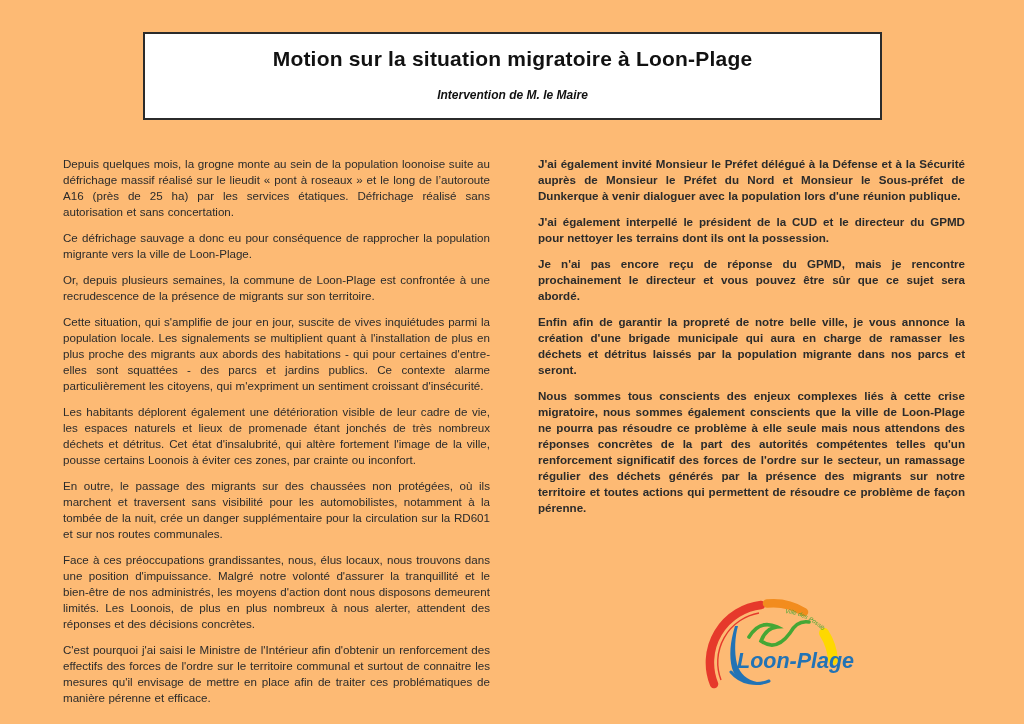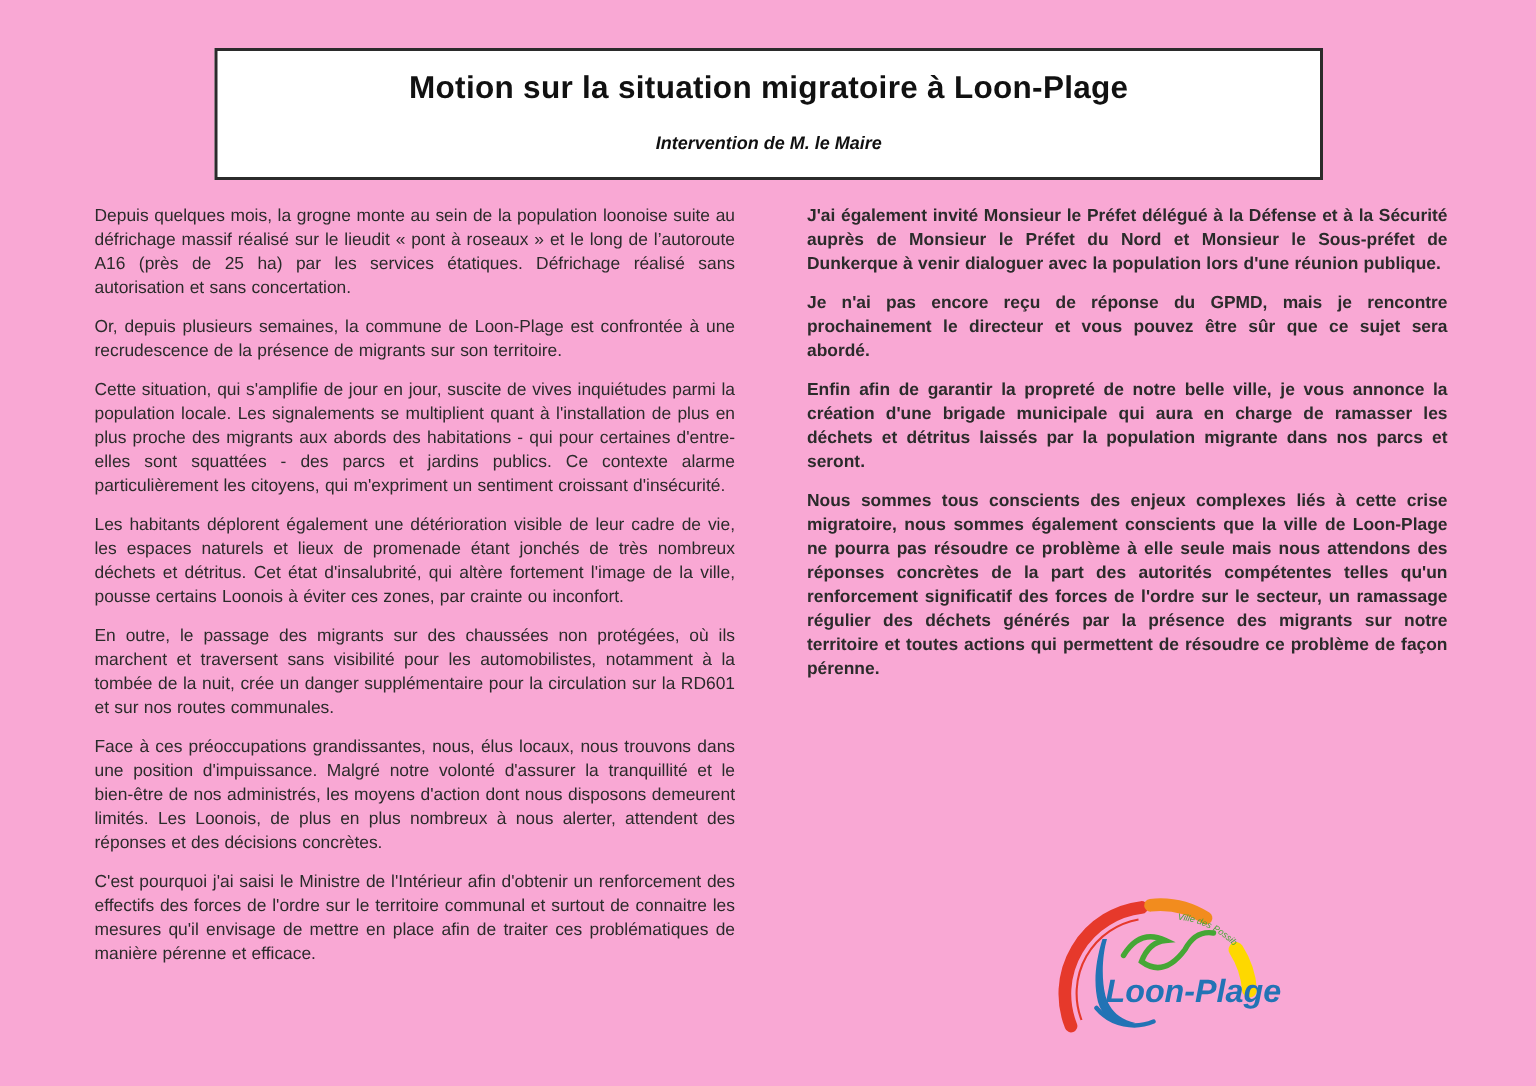--- a/index.html
+++ b/index.html
@@ -2,21 +2,21 @@
 <html><head>
 <meta charset="utf-8">
 <style>
   * { margin: 0; padding: 0; box-sizing: border-box; }
   html, body {
     width: 1024px; height: 724px;
     background: #ffffff;
     font-family: "Liberation Sans", sans-serif;
     overflow: hidden;
   }
-  .page { position: relative; width: 1024px; height: 724px; background: #f9a8d4; }
+  .page { position: relative; width: 1024px; height: 724px; background: #fdba74; }
 
   .title-box {
     position: absolute;
     left: 143px; top: 32px;
     width: 739px; height: 88px;
     border: 2px solid #2b2b2b;
     background: #ffffff;
     text-align: center;
   }
   .title-box h1 {
@@ -29,21 +29,21 @@
   .title-box h2 {
     margin-top: 17px;
     font-size: 12px;
     font-weight: bold;
     font-style: italic;
     color: #111111;
   }
 
   .column {
     position: absolute;
-    top: 136px;
+    top: 156px;
     width: 427px;
     color: #2b2b2b;
   }
   .column.left  { left: 63px; }
   .column.right { left: 538px; font-weight: bold; }
   .column p {
     font-size: 11.6px;
     line-height: 16px;
     text-align: justify;
     margin-bottom: 10px;
@@ -62,30 +62,32 @@
 
 <div class="page">
 
   <div class="title-box">
     <h1>Motion sur la situation migratoire à Loon-Plage</h1>
     <h2>Intervention de M. le Maire</h2>
   </div>
 
   <div class="column left">
     <p>Depuis quelques mois, la grogne monte au sein de la population loonoise suite au défrichage massif réalisé sur le lieudit « pont à roseaux » et le long de l’autoroute A16 (près de 25 ha) par les services étatiques. Défrichage réalisé sans autorisation et sans concertation.</p>
+    <p>Ce défrichage sauvage a donc eu pour conséquence de rapprocher la population migrante vers la ville de Loon-Plage.</p>
     <p>Or, depuis plusieurs semaines, la commune de Loon-Plage est confrontée à une recrudescence de la présence de migrants sur son territoire.</p>
     <p>Cette situation, qui s'amplifie de jour en jour, suscite de vives inquiétudes parmi la population locale. Les signalements se multiplient quant à l'installation de plus en plus proche des migrants aux abords des habitations - qui pour certaines d'entre-elles sont squattées - des parcs et jardins publics. Ce contexte alarme particulièrement les citoyens, qui m'expriment un sentiment croissant d'insécurité.</p>
     <p>Les habitants déplorent également une détérioration visible de leur cadre de vie, les espaces naturels et lieux de promenade étant jonchés de très nombreux déchets et détritus. Cet état d'insalubrité, qui altère fortement l'image de la ville, pousse certains Loonois à éviter ces zones, par crainte ou inconfort.</p>
     <p>En outre, le passage des migrants sur des chaussées non protégées, où ils marchent et traversent sans visibilité pour les automobilistes, notamment à la tombée de la nuit, crée un danger supplémentaire pour la circulation sur la RD601 et sur nos routes communales.</p>
     <p>Face à ces préoccupations grandissantes, nous, élus locaux, nous trouvons dans une position d'impuissance. Malgré notre volonté d'assurer la tranquillité et le bien-être de nos administrés, les moyens d'action dont nous disposons demeurent limités. Les Loonois, de plus en plus nombreux à nous alerter, attendent des réponses et des décisions concrètes.</p>
     <p>C'est pourquoi j'ai saisi le Ministre de l'Intérieur afin d'obtenir un renforcement des effectifs des forces de l'ordre sur le territoire communal et surtout de connaitre les mesures qu'il envisage de mettre en place afin de traiter ces problématiques de manière pérenne et efficace.</p>
   </div>
 
   <div class="column right">
     <p>J'ai également invité Monsieur le Préfet délégué à la Défense et à la Sécurité auprès de Monsieur le Préfet du Nord et Monsieur le Sous-préfet de Dunkerque à venir dialoguer avec la population lors d'une réunion publique.</p>
+    <p>J'ai également interpellé le président de la CUD et le directeur du GPMD pour nettoyer les terrains dont ils ont la possession.</p>
     <p>Je n'ai pas encore reçu de réponse du GPMD, mais je rencontre prochainement le directeur et vous pouvez être sûr que ce sujet sera abordé.</p>
     <p>Enfin afin de garantir la propreté de notre belle ville, je vous annonce la création d'une brigade municipale qui aura en charge de ramasser les déchets et détritus laissés par la population migrante dans nos parcs et seront.</p>
     <p>Nous sommes tous conscients des enjeux complexes liés à cette crise migratoire, nous sommes également conscients que la ville de Loon-Plage ne pourra pas résoudre ce problème à elle seule mais nous attendons des réponses concrètes de la part des autorités compétentes telles qu'un renforcement significatif des forces de l'ordre sur le secteur, un ramassage régulier des déchets générés par la présence des migrants sur notre territoire et toutes actions qui permettent de résoudre ce problème de façon pérenne.</p>
   </div>
 
   <div class="logo-wrap">
     <svg viewBox="0 0 162 112" xmlns="http://www.w3.org/2000/svg">
 
       <path d="M 17,92 A 58 58 0 0 1 64,13" fill="none" stroke="#e6392b" stroke-width="8.5" stroke-linecap="round"></path>
 

